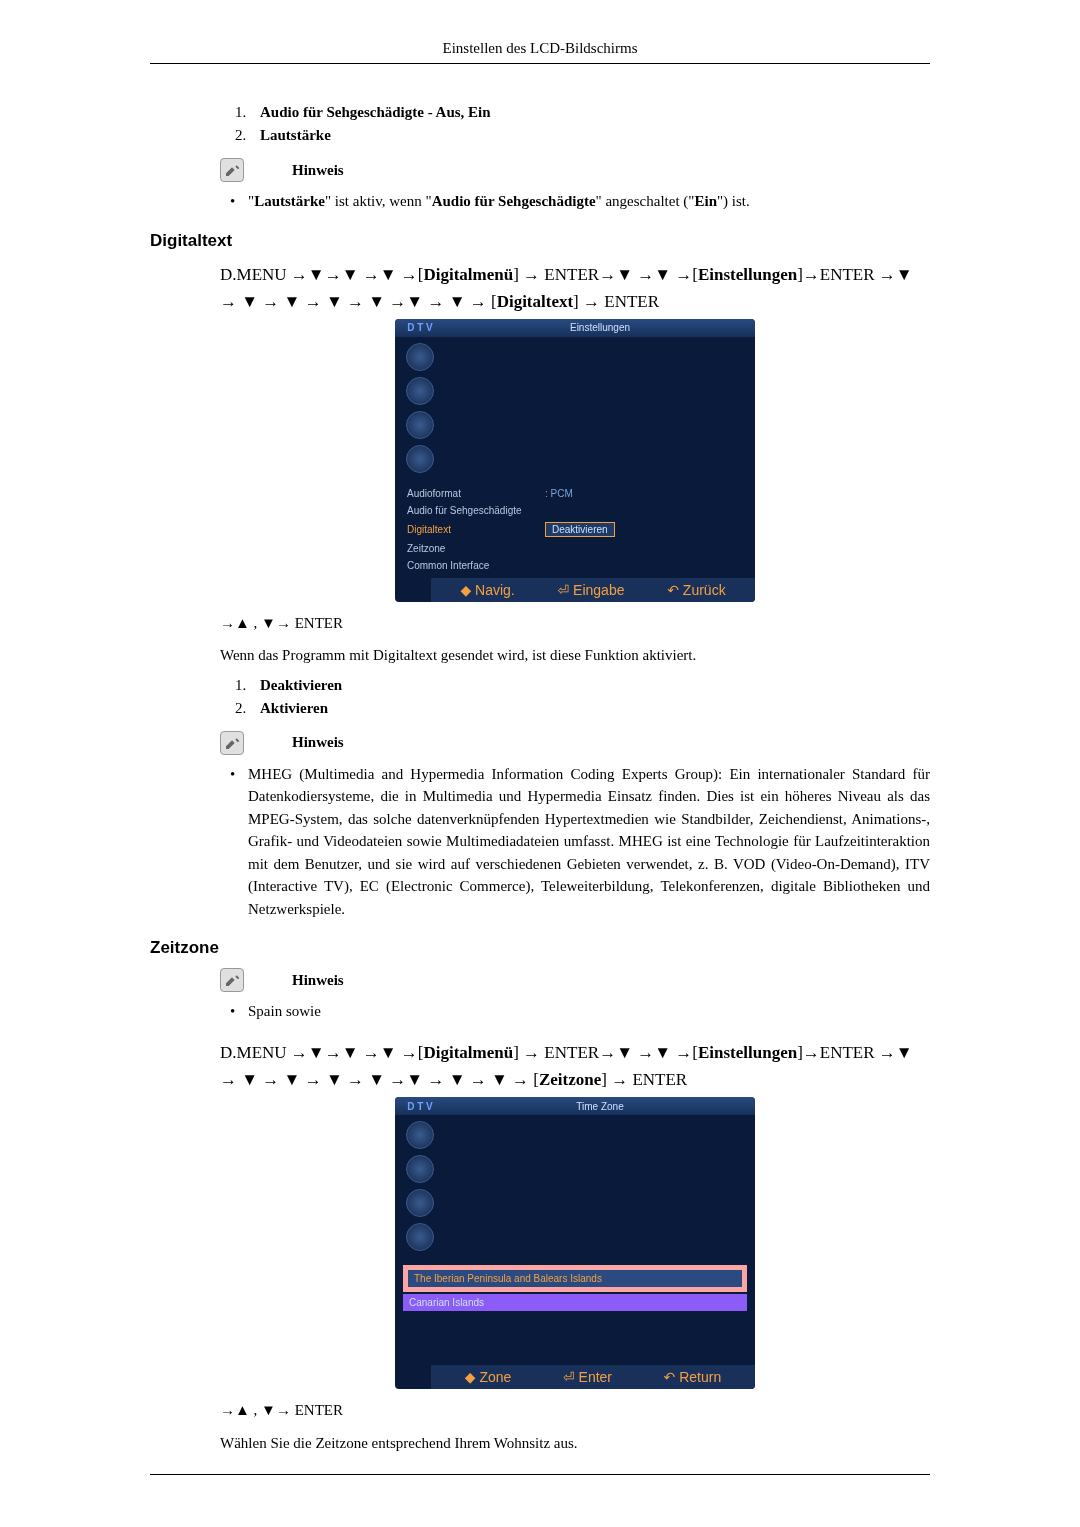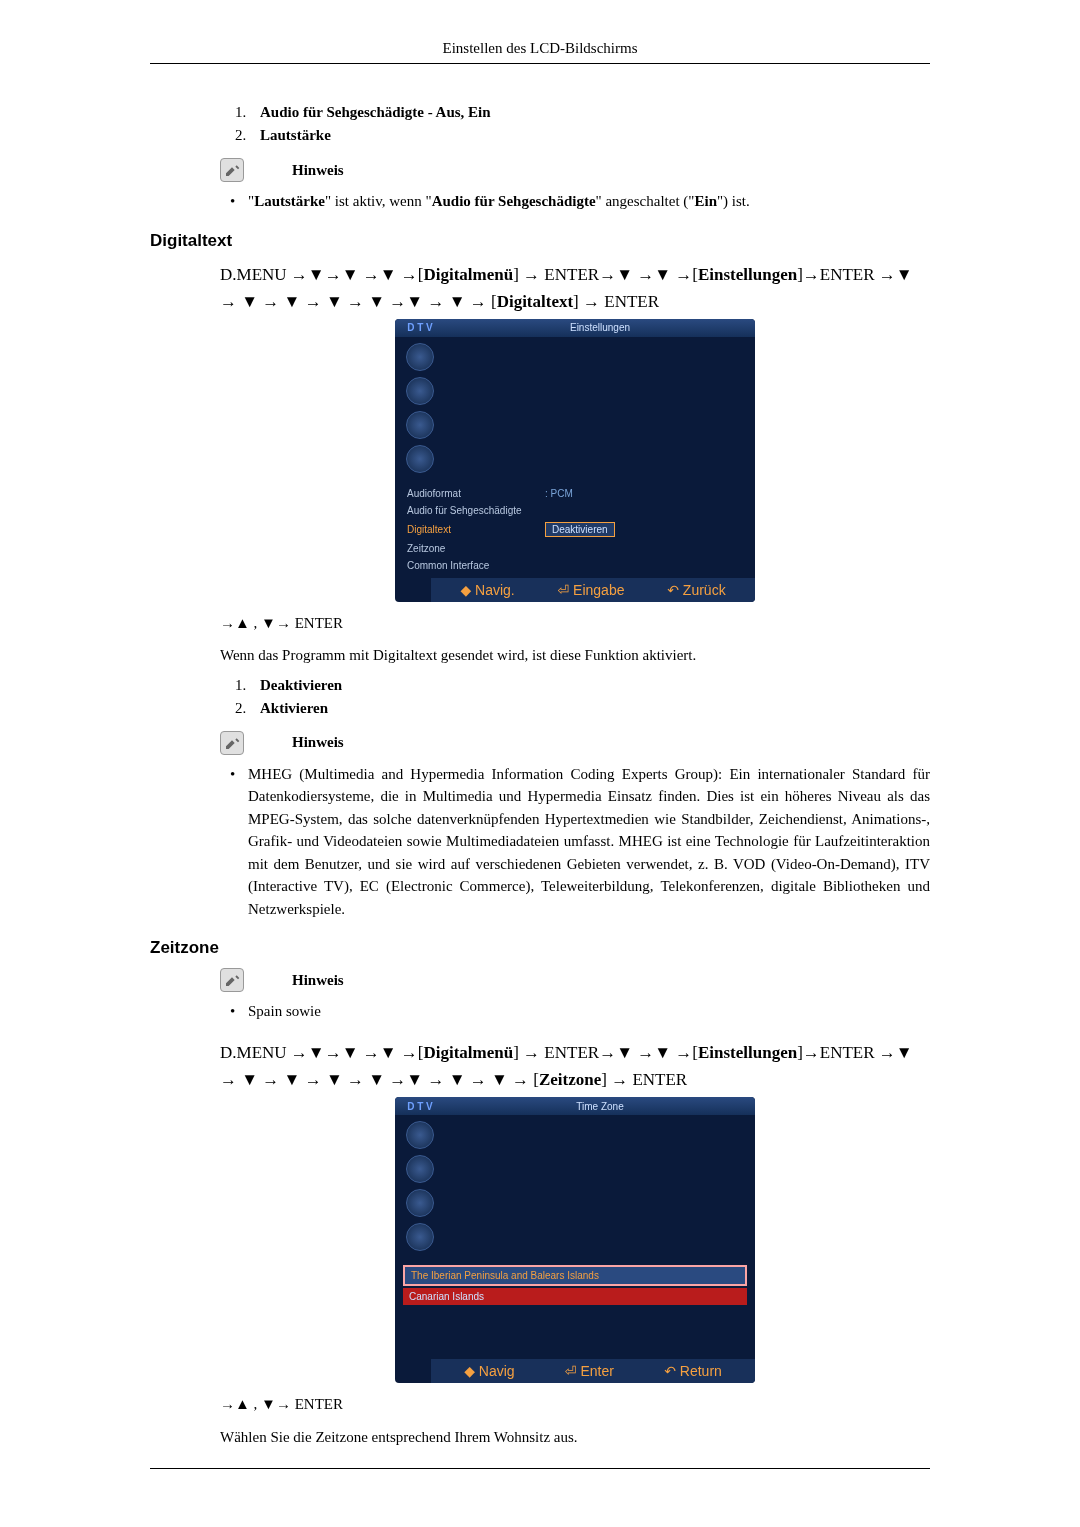--- a/index.html
+++ b/index.html
@@ -148,25 +148,25 @@
     padding: 1px 6px;
     color: #cde0ff;
     background: #203a66;
   }
   .list-row {
     padding: 3px 6px;
     margin: 2px 0;
   }
   .list-row.sel {
     background: #2a4a80;
-    border: 2px solid #fca5a5;
+    border: 5px solid #fca5a5;
     color: #f5a040;
   }
   .list-row.nrm {
-    background: #b91c1c;
+    background: #8b5cf6;
     color: #cde0ff;
   }
   .tv-bottom {
     display: flex;
     justify-content: space-around;
     padding: 4px 8px;
     background: #18305a;
     color: #f5a040;
     font-size: 14px;
     margin-left: 36px;
@@ -299,21 +299,21 @@
           <div class="ico"></div>
           <div class="ico"></div>
         </div>
         <div class="tv-main">
           <div class="list-row sel">The Iberian Peninsula and Balears Islands</div>
           <div class="list-row nrm">Canarian Islands</div>
           <div style="height:48px"></div>
         </div>
       </div>
       <div class="tv-bottom">
-        <span>◆ Navig</span>
+        <span>◆ Zone</span>
         <span>⏎ Enter</span>
         <span>↶ Return</span>
       </div>
     </div>
 
     <div class="body-text">→▲ , ▼→ ENTER</div>
     <div class="body-text">Wählen Sie die Zeitzone entsprechend Ihrem Wohnsitz aus.</div>
 
   </div>
 

